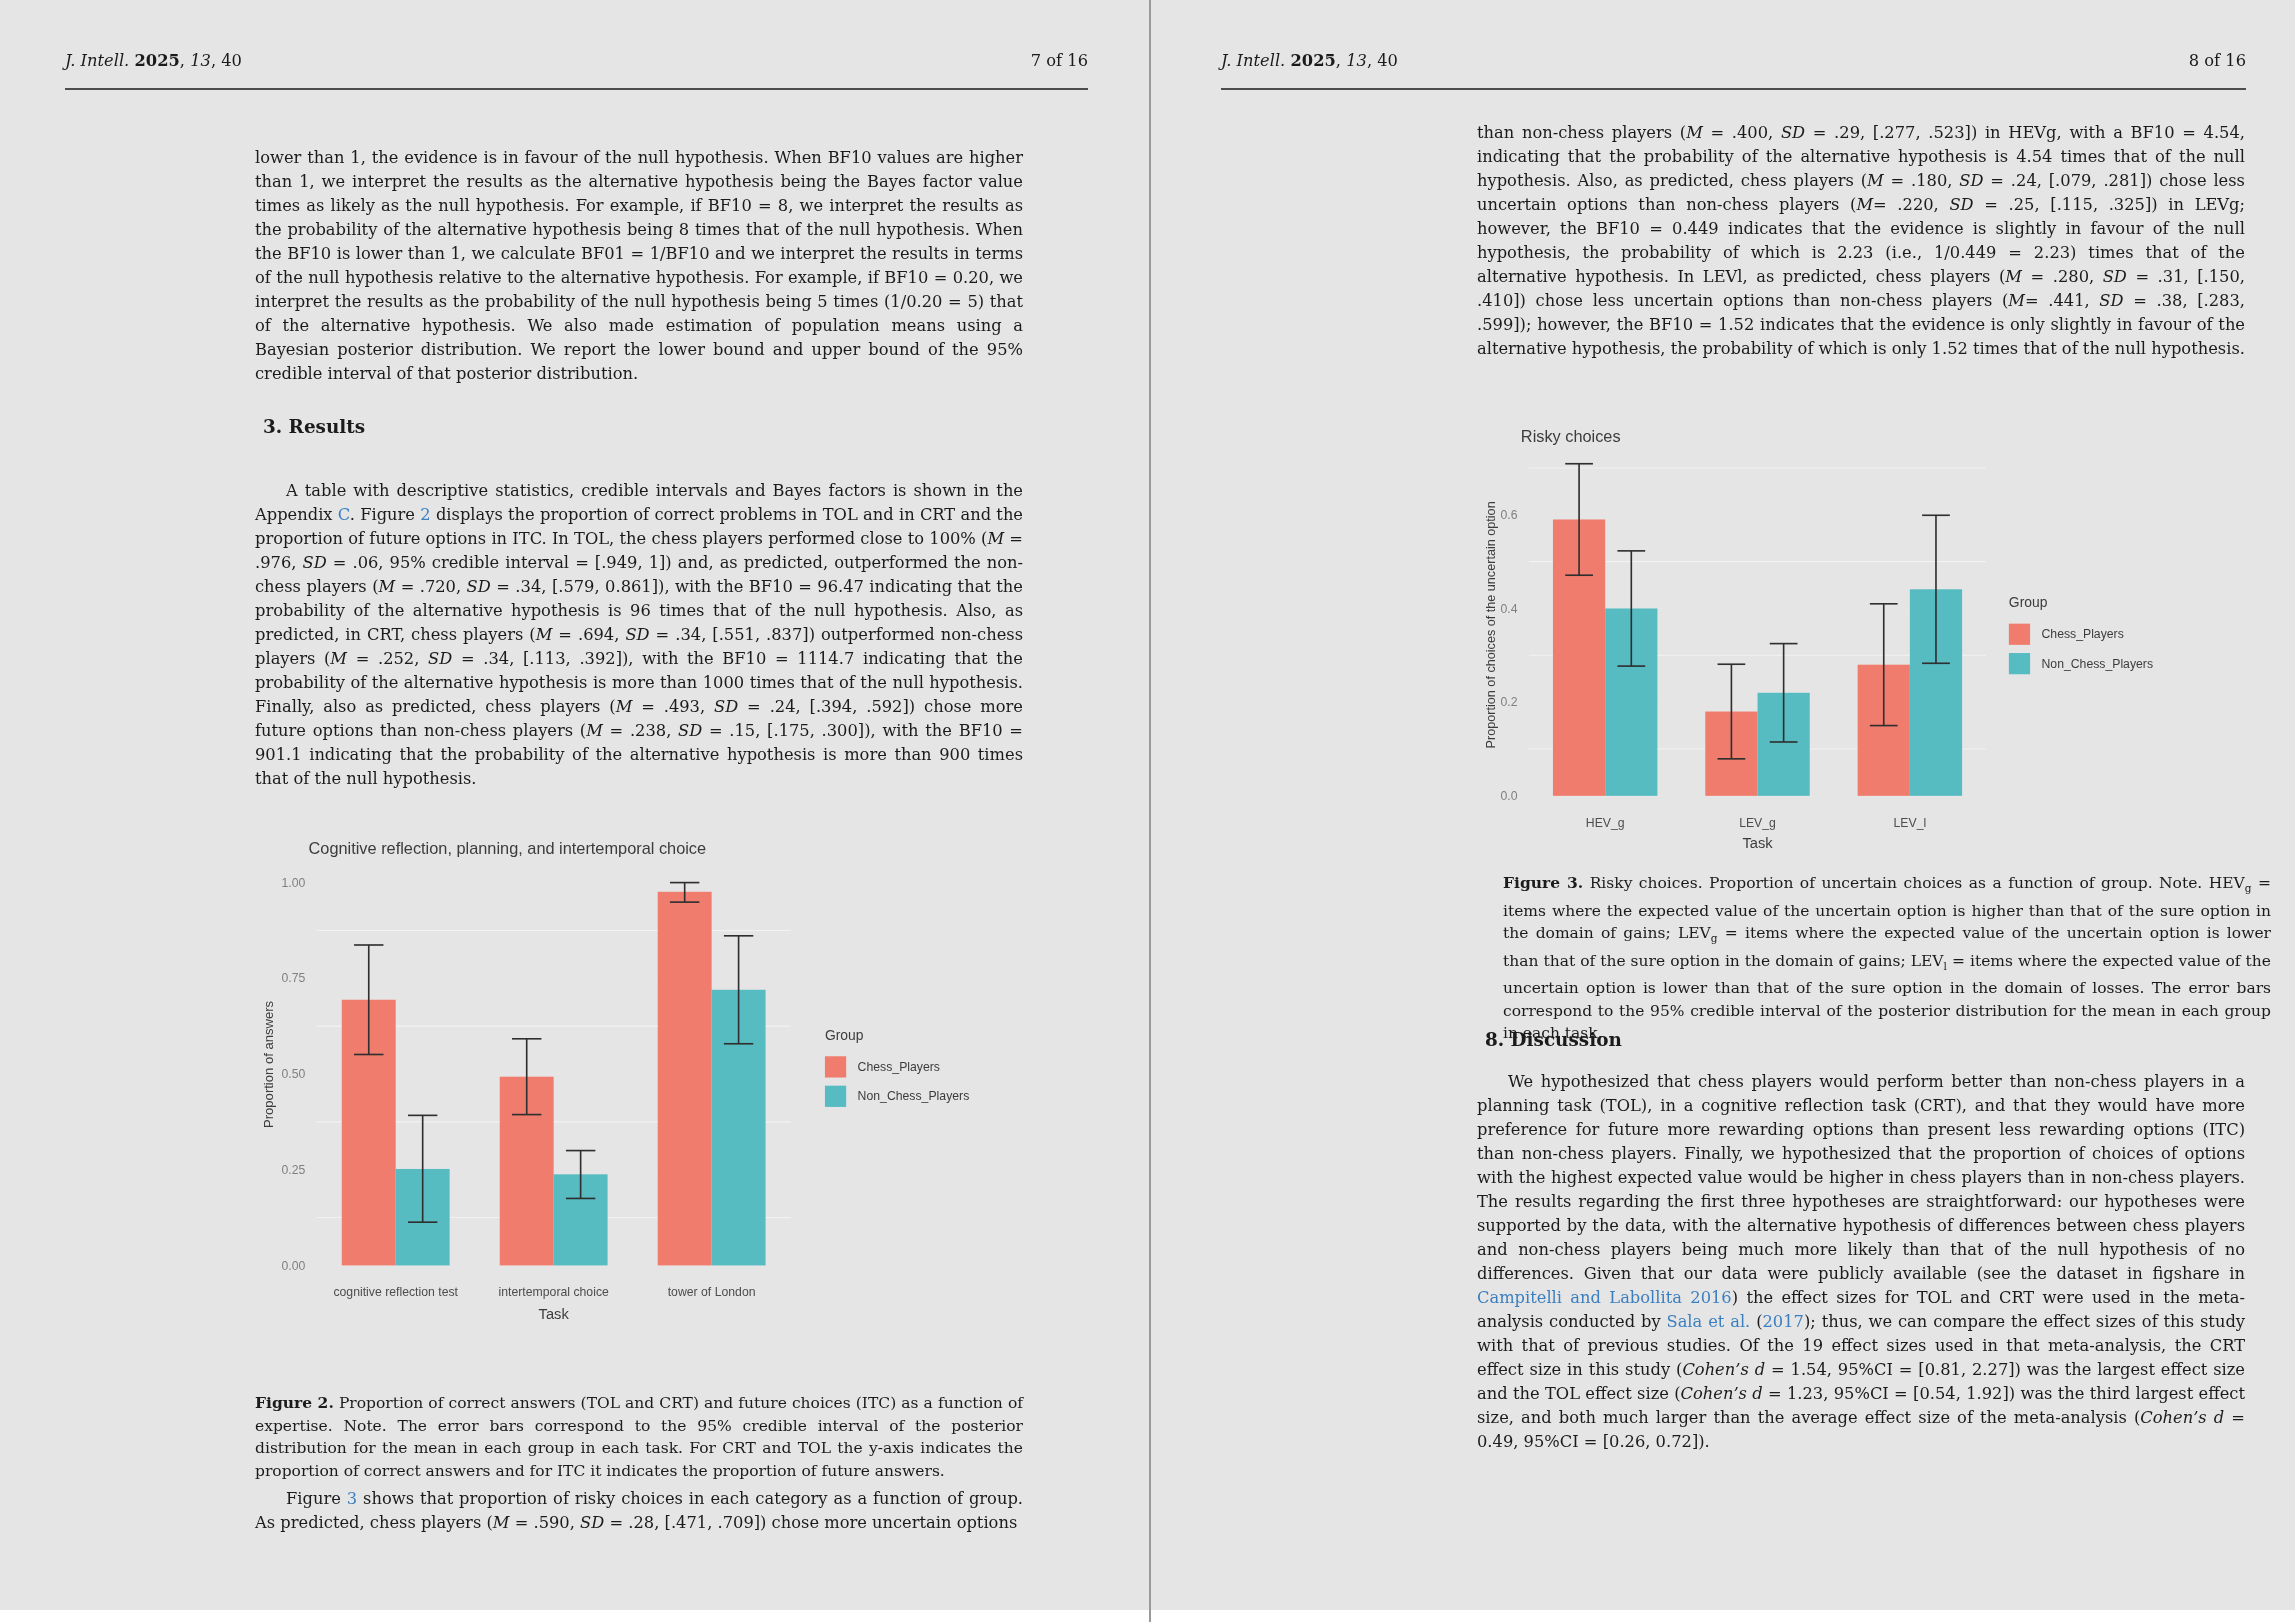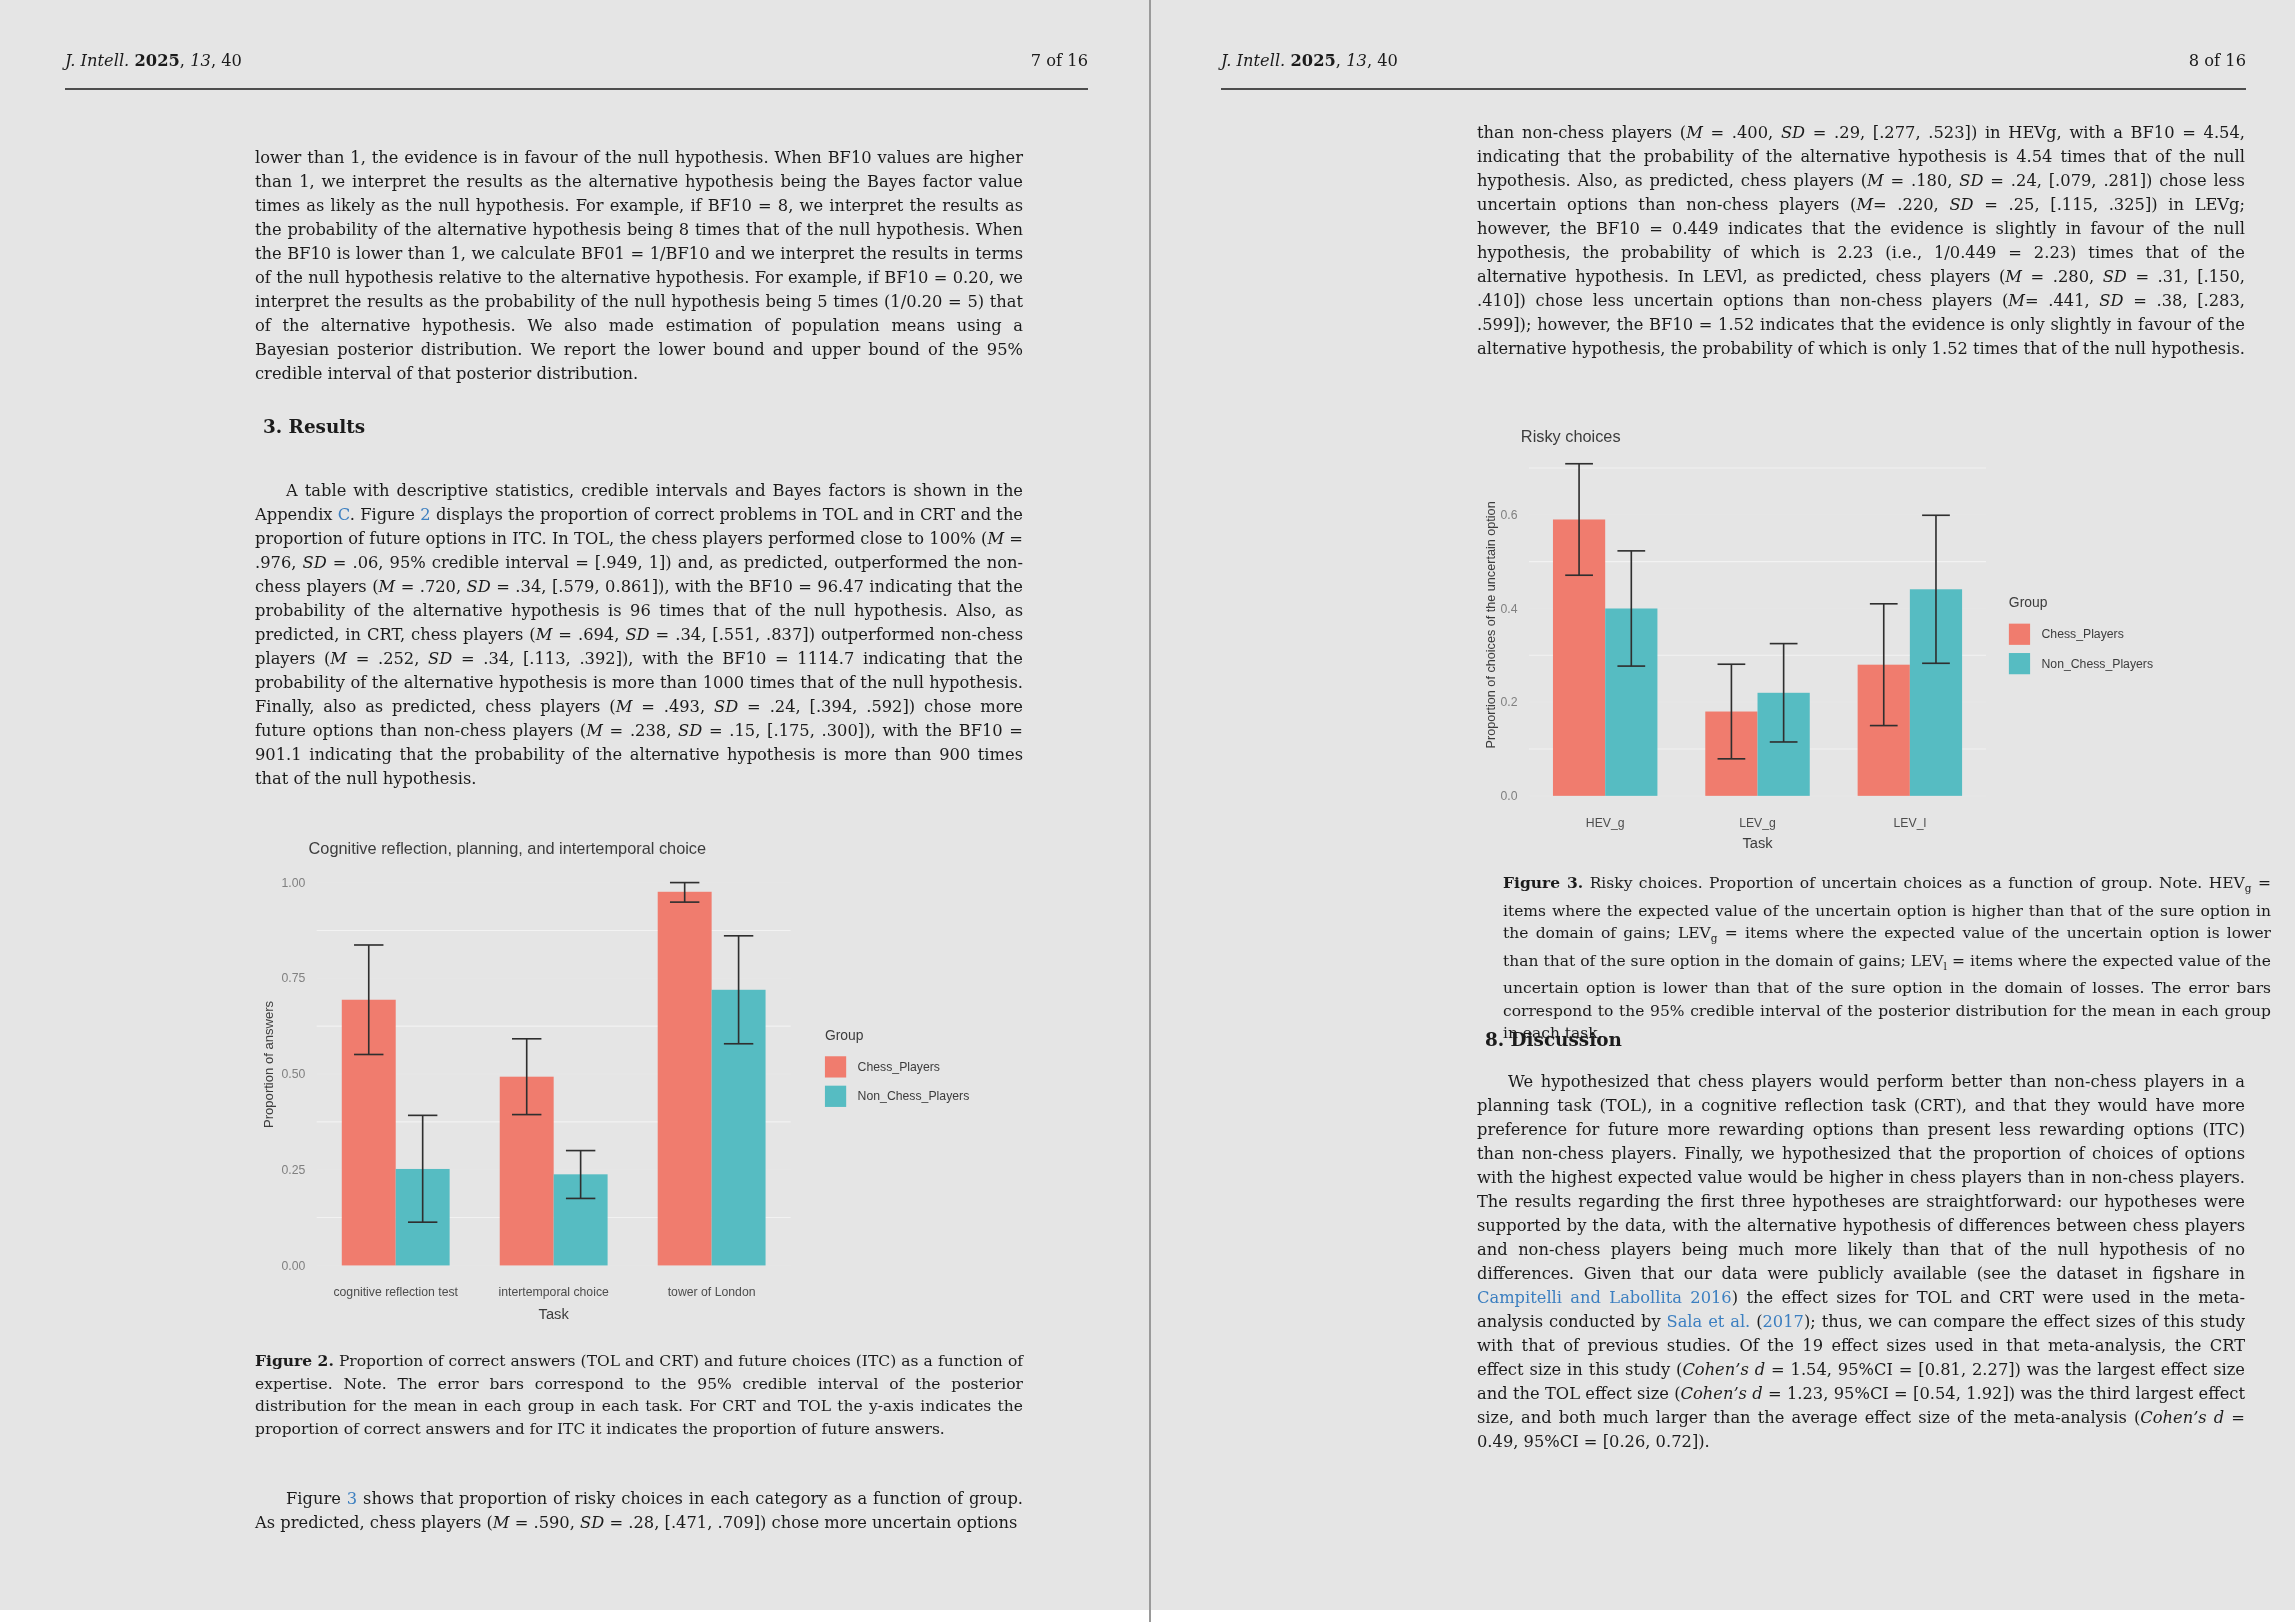--- a/index.html
+++ b/index.html
@@ -35,21 +35,21 @@
   .indent{text-indent:31px;}
   .section-heading{
     position:absolute;font-size:18.4px;font-weight:bold;line-height:24.5px;margin-left:8px;
   }
   #page7 .section-heading{left:255px;}
   #page8 .section-heading{left:327px;}
   .fig-caption{
     position:absolute;width:768px;font-size:15.5px;line-height:22.5px;
     text-align:justify;text-justify:inter-word;
   }
-  #page7 .fig-caption{left:255px;}
+  #page7 .fig-caption{left:255px;margin-top:42px;}
   #page8 .fig-caption{left:327px;margin-left:26px;}
   .seg-i{font-style:italic;}
   .seg-b{font-weight:bold;}
   .seg-a{color:var(--link);}
   sub{font-size:0.68em;}
   .chart{position:absolute;}
   #fig2-chart{left:253px;top:829px;}
   #fig8-chart{left:328px;top:418px;}
   svg text{font-family:"Liberation Sans","DejaVu Sans",sans-serif;}
 </style>

